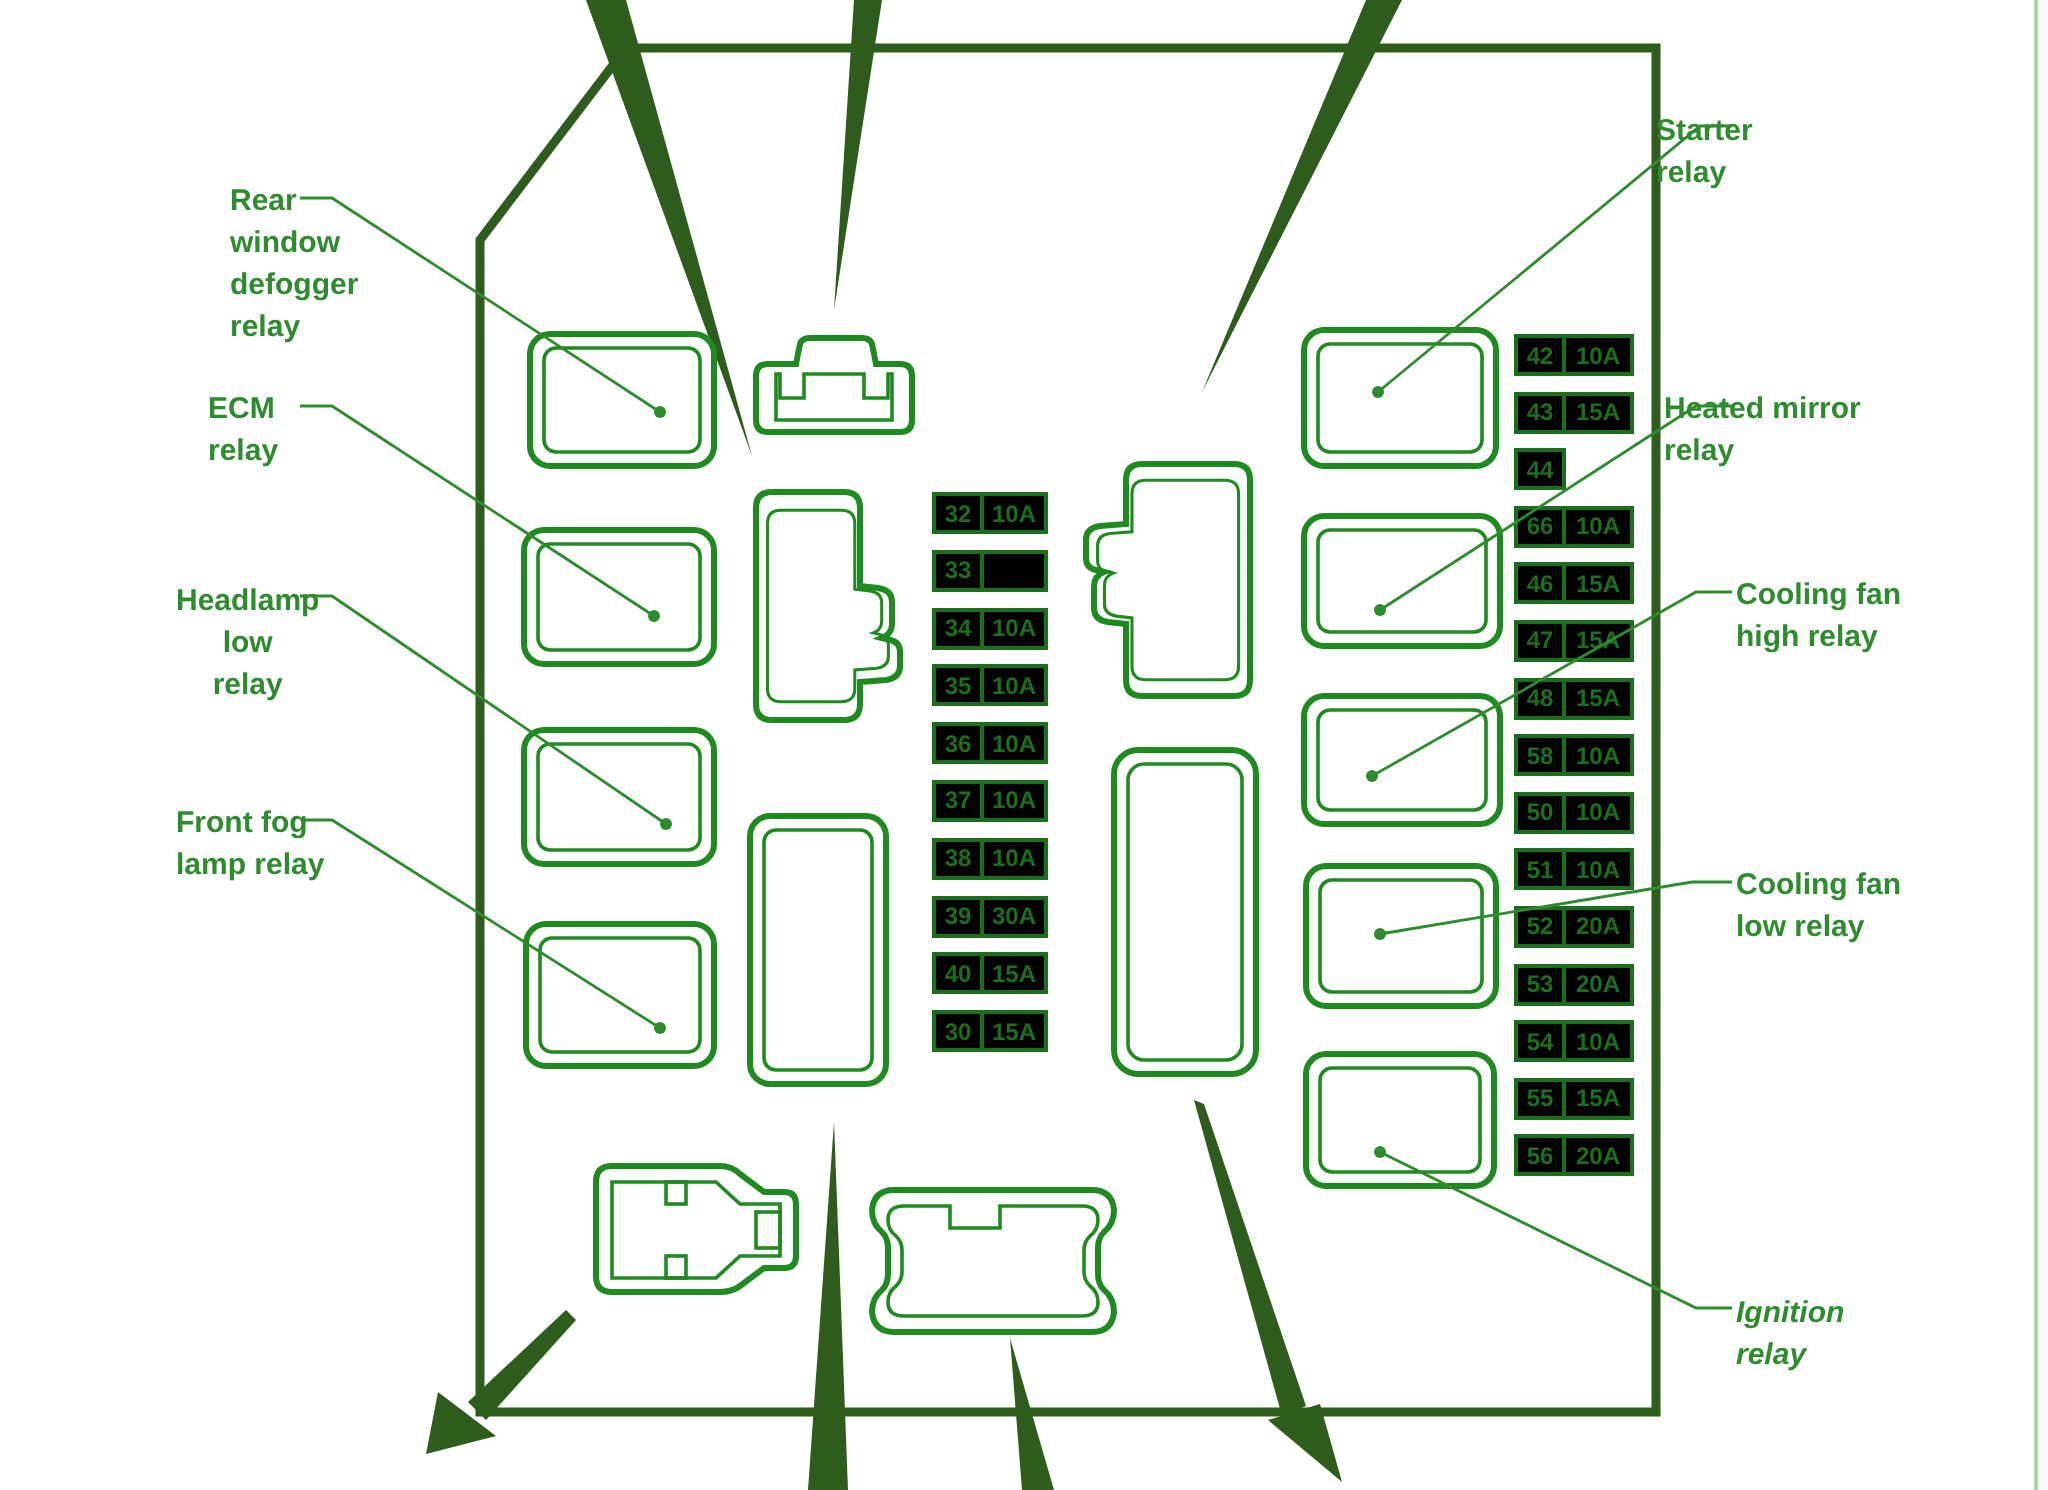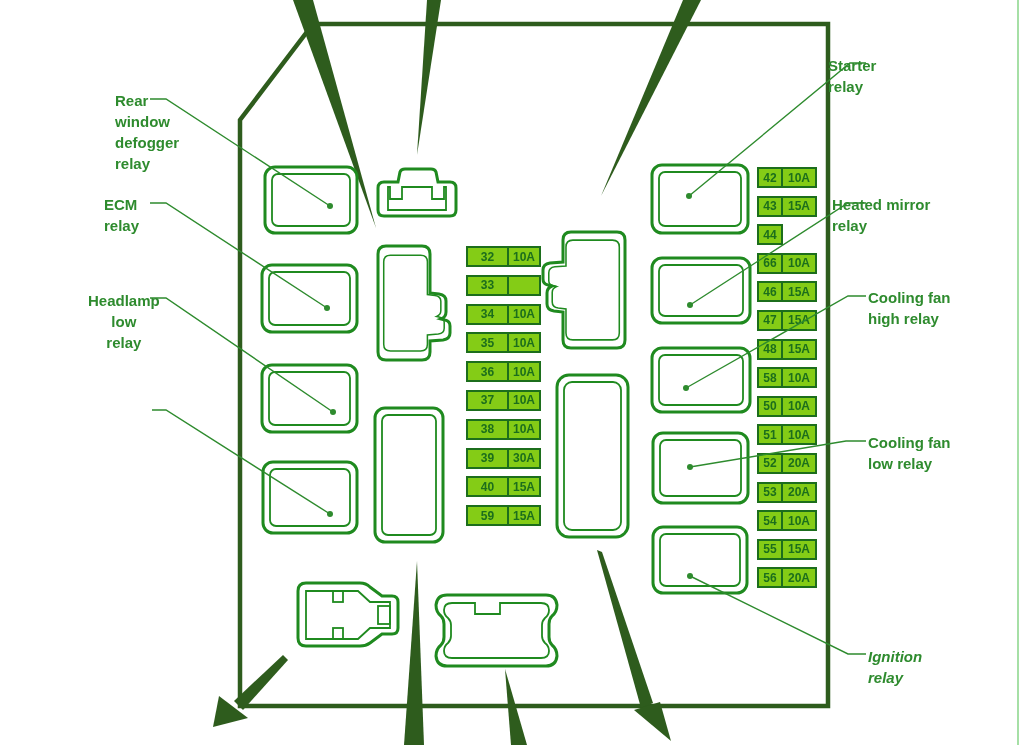--- a/index.html
+++ b/index.html
@@ -19,23 +19,23 @@
     position:absolute;z-index:4;color:var(--label-green);
     font-size:15px;font-weight:600;line-height:21px;white-space:pre-line;
   }
   .fuse-col{position:absolute;z-index:2;display:flex;flex-direction:column;}
   .fuse-col.center{left:466px;top:246px;gap:7.8px;}
   .fuse-col.rightcol{left:757px;top:167px;gap:7.6px;}
   .fuse-row{display:flex;height:21px;}
   .fuse-row .cell{
     box-sizing:border-box;height:21px;border:2px solid var(--fuse-green);
     display:flex;align-items:center;justify-content:center;
-    font-size:12px;font-weight:bold;color:var(--fuse-green);background:#84cc16;
+    font-size:12px;font-weight:bold;color:var(--fuse-green);background:#000000;
   }
-  .fuse-col.center .num{width:43px;}
+  .fuse-col.center .num{width:26px;}
   .fuse-col.center .amp{width:34px;margin-left:-2px;}
   .fuse-col.rightcol .num{width:26px;}
   .fuse-col.rightcol .amp{width:36px;margin-left:-2px;}
 
   
   .outline{stroke:var(--dark-green);stroke-width:4.5;fill:none;}
   .rel{stroke:var(--line-green);fill:none;}
   .rel-o{stroke-width:3;}
   .rel-i{stroke-width:1.8;}
   .leader{stroke:var(--label-green);stroke-width:1.4;fill:none;}
@@ -79,21 +79,21 @@
       </div>
       <div class="fuse-row">
         <span class="cell num">39</span>
         <span class="cell amp">30A</span>
       </div>
       <div class="fuse-row">
         <span class="cell num">40</span>
         <span class="cell amp">15A</span>
       </div>
       <div class="fuse-row">
-        <span class="cell num">59</span>
+        <span class="cell num">30</span>
         <span class="cell amp">15A</span>
       </div>
   </div>
 
   <div class="fuse-col rightcol">
     <div class="fuse-row">
         <span class="cell num">42</span>
         <span class="cell amp">10A</span>
       </div>
       <div class="fuse-row">
@@ -289,20 +289,22 @@
 
   <div class="lbl" style="left:115px;top:90px;">Rear
 window
 defogger
 relay</div>
   <div class="lbl" style="left:104px;top:194px;">ECM
 relay</div>
   <div class="lbl" style="left:88px;top:290px;text-align:center;">Headlamp
 low
 relay</div>
+  <div class="lbl" style="left:88px;top:401px;">Front fog
+lamp relay</div>
 
   <div class="lbl" style="left:828px;top:55px;">Starter
 relay</div>
   <div class="lbl" style="left:832px;top:194px;">Heated mirror
 relay</div>
   <div class="lbl" style="left:868px;top:287px;">Cooling fan
 high relay</div>
   <div class="lbl" style="left:868px;top:432px;">Cooling fan
 low relay</div>
   <div class="lbl" style="left:868px;top:646px;font-style:italic;">Ignition

